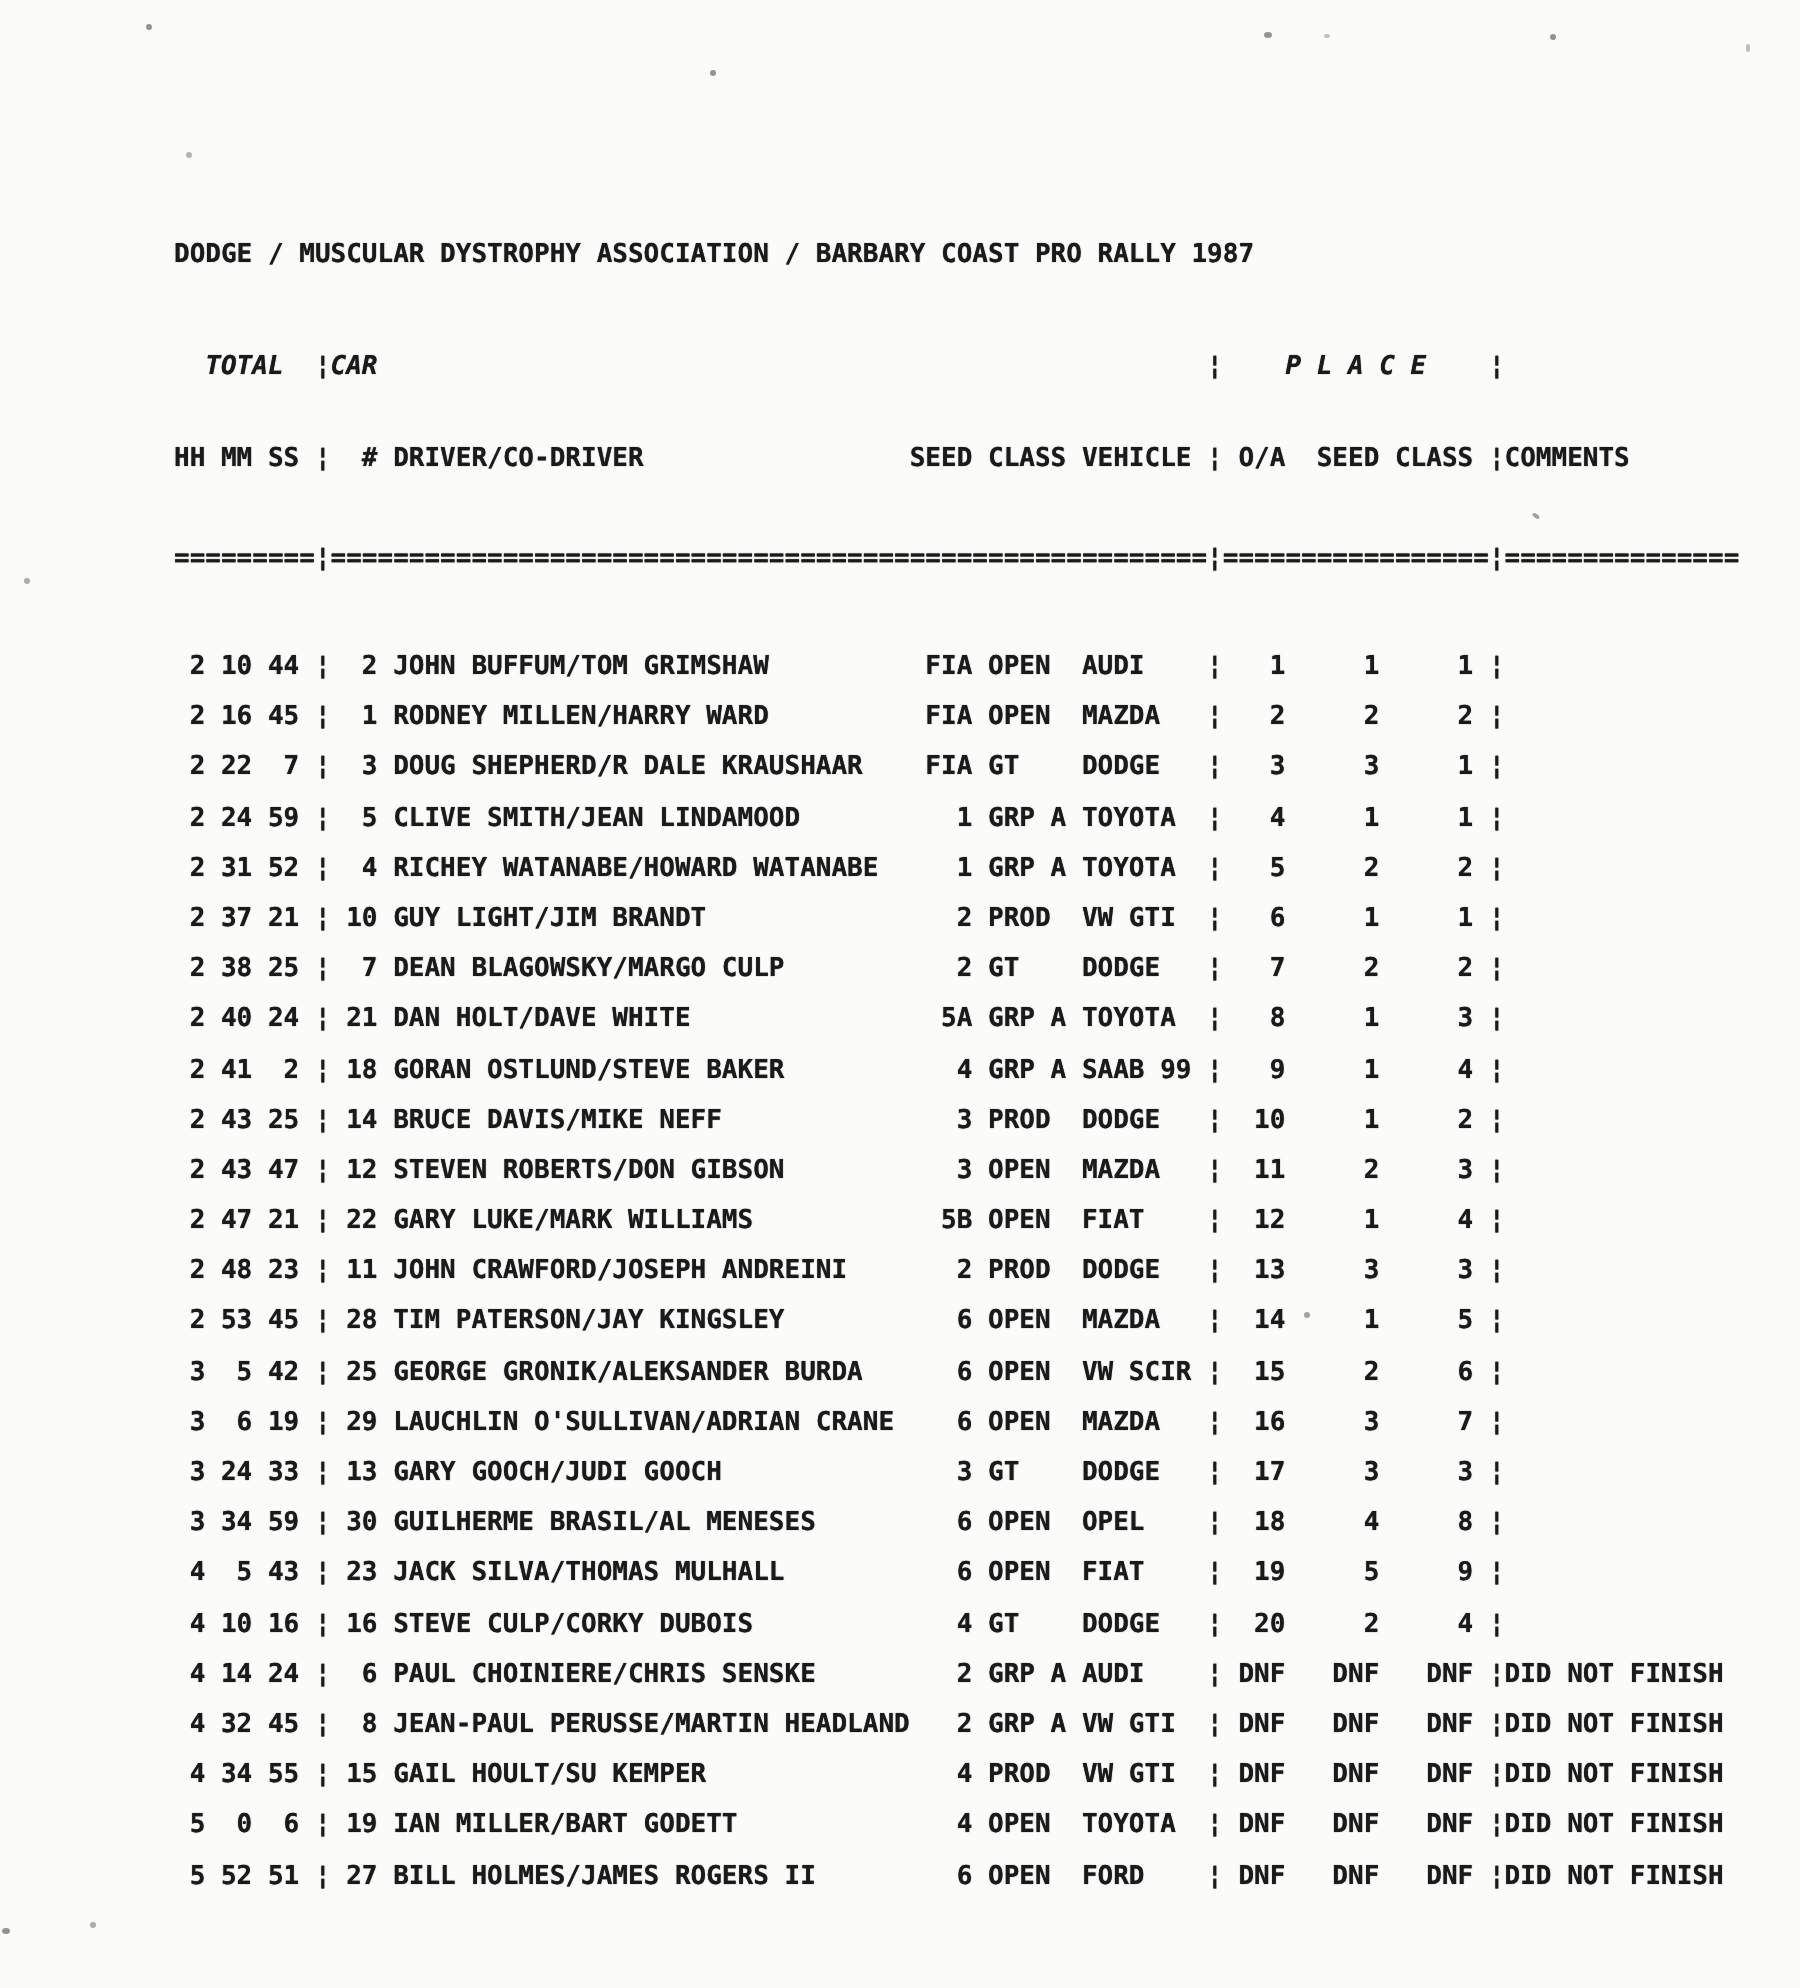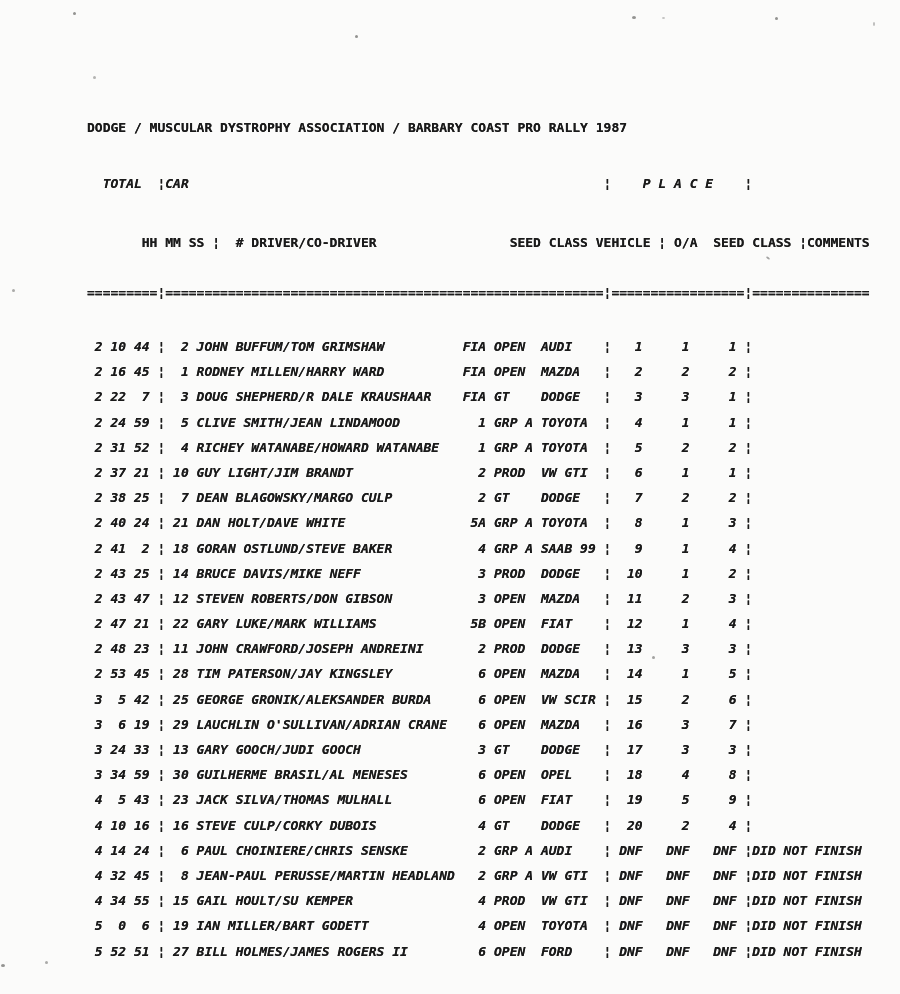--- a/index.html
+++ b/index.html
@@ -15,24 +15,24 @@
     left:87px;top:90px;
     color:#1a1a1a;
     font-size:13px;
     font-weight:bold;
     white-space:pre;
     text-shadow:0 0 .5px rgba(20,20,20,.85);
     -webkit-font-smoothing:none;
   }
   .hl{line-height:16px;}
   .hl.gap-a{margin-top:10px;font-style:italic;}
-  .hl.gap-b{margin-top:13px;text-align:right;}
+  .hl.gap-b{}
   .hl.gap-c{margin-top:4px;}
   #rows{margin-top:3px;}
-  .row{height:25.2px;line-height:25.2px;font-style:italic;}
+  .row{height:25.2px;line-height:25.2px;}
   .speck{
     position:absolute;
     background:#5a5a58;
     border-radius:50%;
     opacity:.65;
   }
 </style>
 </head>
 <body>
 

